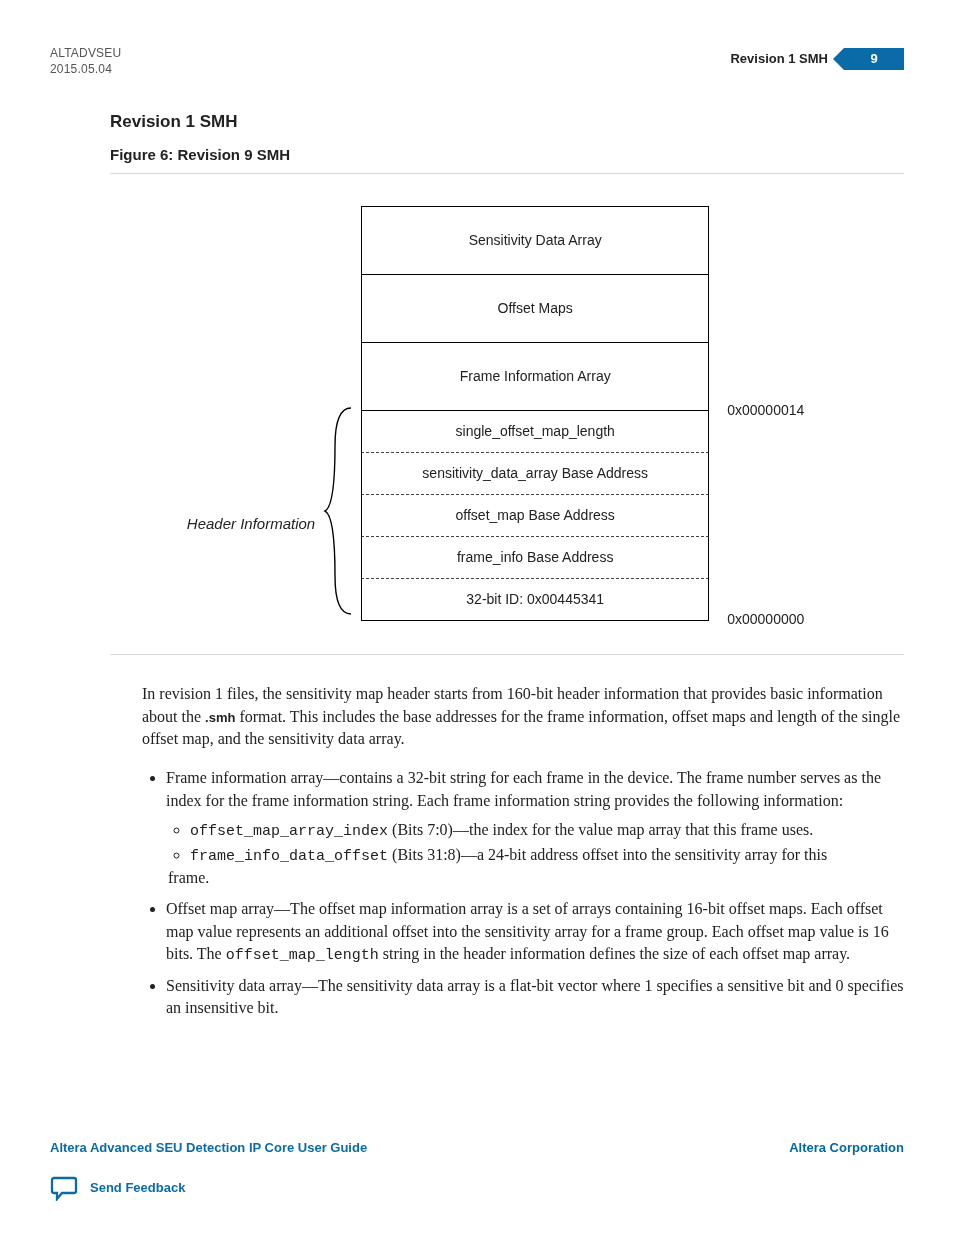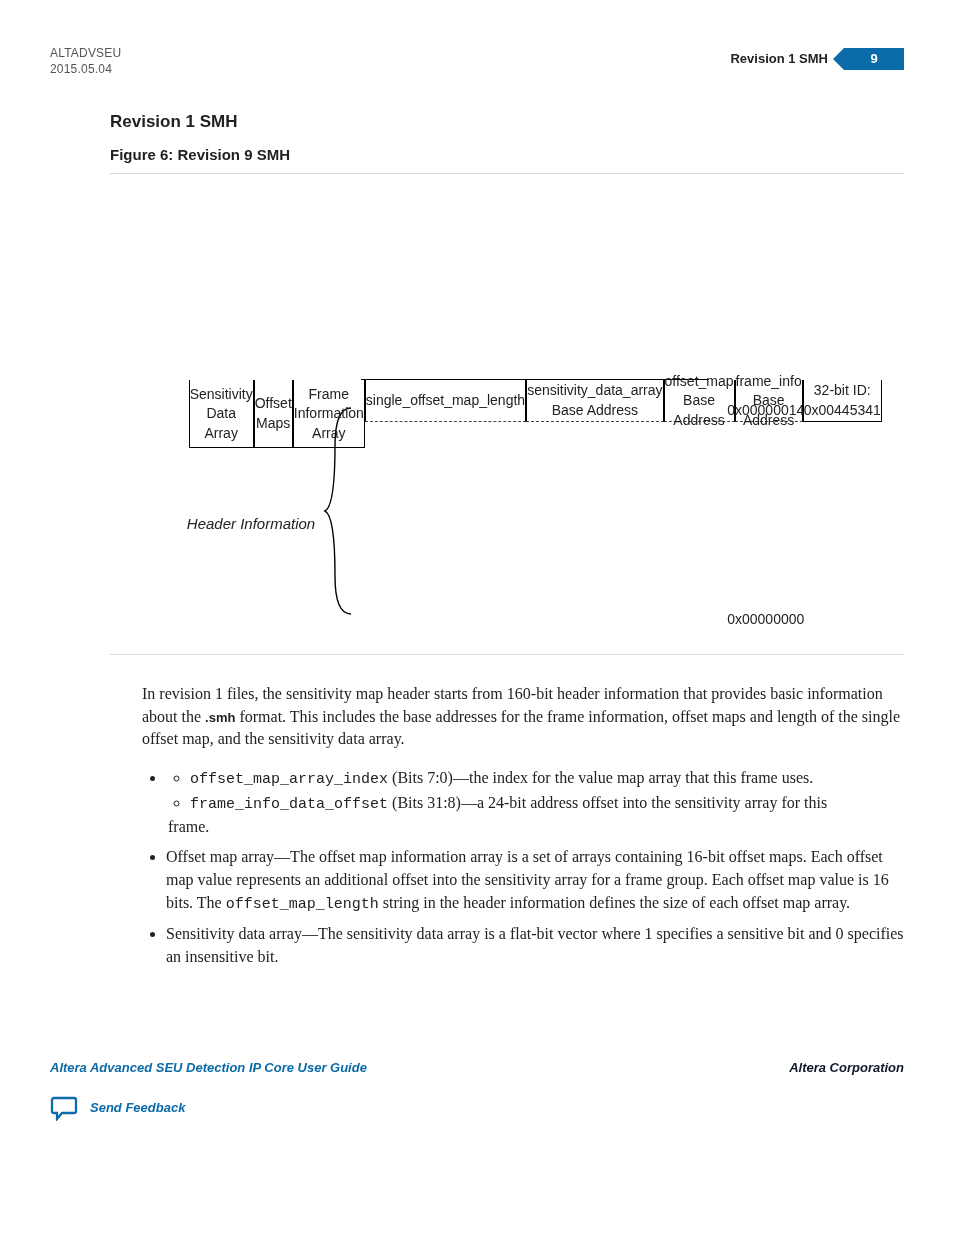--- a/index.html
+++ b/index.html
@@ -99,22 +99,21 @@
     margin-bottom: 90px;
   }
   .brace-svg {
     align-self: flex-end;
     margin-bottom: 8px;
   }
   .block-stack {
     width: 348px;
     border-top: 1.5px solid #000;
     display: flex;
-    flex-direction: row;
-    justify-content: center;
+    flex-direction: column;
   }
   .block {
     border-left: 1.5px solid #000;
     border-right: 1.5px solid #000;
     border-bottom: 1.5px solid #000;
     display: flex;
     align-items: center;
     justify-content: center;
     text-align: center;
     font-size: 14px;
@@ -160,34 +159,33 @@
     margin: 6px 0;
   }
   ul.inner > li {
     margin-bottom: 2px;
   }
   .code {
     font-family: "Courier New", monospace;
     font-size: 15px;
   }
   .footer {
-    margin-top: 90px;
+    margin-top: 119px;
     padding: 0 0 0 0;
-    font-style: italic;
   }
   .footer-row {
     display: flex;
     justify-content: space-between;
     font-family: "Myriad Pro", "Helvetica Neue", Arial, sans-serif;
     font-weight: 700;
     font-size: 13px;
     margin-bottom: 18px;
   }
   .footer-row .left { color: #0a6ba8; }
-  .footer-row .right { color: #0f172a; }
+  .footer-row .right { color: #0369a1; }
   .feedback-row {
     display: flex;
     align-items: center;
     gap: 12px;
     margin-top: 6px;
   }
   .feedback-text {
     font-family: "Myriad Pro", "Helvetica Neue", Arial, sans-serif;
     font-weight: 700;
     font-size: 13px;
@@ -236,20 +234,21 @@
   </div>
 
   <hr class="soft">
 
   <p class="body-text">
     <span>In revision 1 files, the sensitivity map header starts from 160-bit header information that provides basic information about the </span><span class="mono">.smh</span><span> format. This includes the base addresses for the frame information, offset maps and length of the single offset map, and the sensitivity data array.</span>
   </p>
 
   <ul class="outer">
     <li>
+      <span>Frame information array—contains a 32-bit string for each frame in the device. The frame number serves as the index for the frame information string. Each frame information string provides the following information:</span>
       <ul class="inner">
         <li>
           <span class="code">offset_map_array_index</span><span> (Bits 7:0)—the index for the value map array that this frame uses.</span>
         </li>
         <li>
           <span class="code">frame_info_data_offset</span><span> (Bits 31:8)—a 24-bit address offset into the sensitivity array for this</span>
           <div style="margin-left:-22px">frame.</div>
         </li>
       </ul>
     </li>

